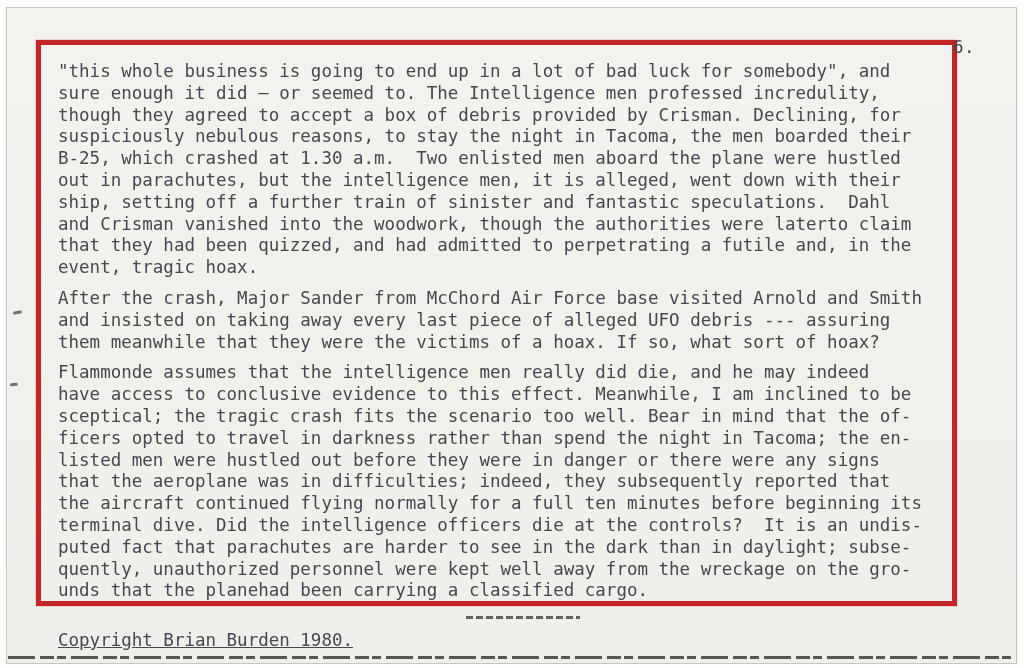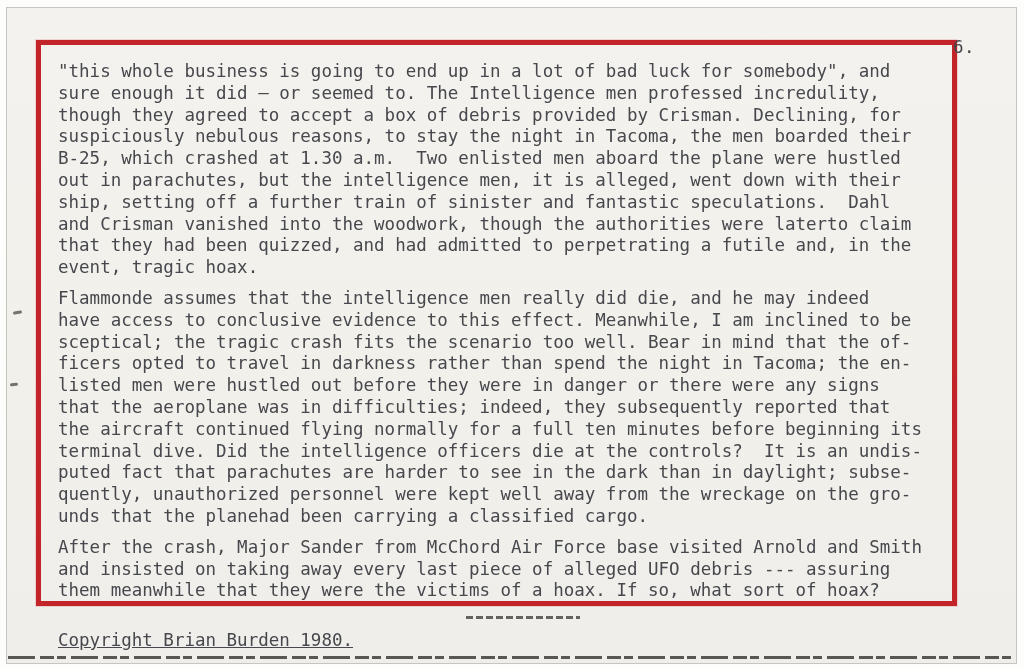--- a/index.html
+++ b/index.html
@@ -98,34 +98,34 @@
       <div class="paragraph">"this whole business is going to end up in a lot of bad luck for somebody", and
 sure enough it did — or seemed to. The Intelligence men professed incredulity,
 though they agreed to accept a box of debris provided by Crisman. Declining, for
 suspiciously nebulous reasons, to stay the night in Tacoma, the men boarded their
 B-25, which crashed at 1.30 a.m.  Two enlisted men aboard the plane were hustled
 out in parachutes, but the intelligence men, it is alleged, went down with their
 ship, setting off a further train of sinister and fantastic speculations.  Dahl
 and Crisman vanished into the woodwork, though the authorities were laterto claim
 that they had been quizzed, and had admitted to perpetrating a futile and, in the
 event, tragic hoax.</div>
+      <div class="paragraph">After the crash, Major Sander from McChord Air Force base visited Arnold and Smith
+and insisted on taking away every last piece of alleged UFO debris --- assuring
+them meanwhile that they were the victims of a hoax. If so, what sort of hoax?</div>
       <div class="paragraph">Flammonde assumes that the intelligence men really did die, and he may indeed
 have access to conclusive evidence to this effect. Meanwhile, I am inclined to be
 sceptical; the tragic crash fits the scenario too well. Bear in mind that the of-
 ficers opted to travel in darkness rather than spend the night in Tacoma; the en-
 listed men were hustled out before they were in danger or there were any signs
 that the aeroplane was in difficulties; indeed, they subsequently reported that
 the aircraft continued flying normally for a full ten minutes before beginning its
 terminal dive. Did the intelligence officers die at the controls?  It is an undis-
 puted fact that parachutes are harder to see in the dark than in daylight; subse-
 quently, unauthorized personnel were kept well away from the wreckage on the gro-
 unds that the planehad been carrying a classified cargo.</div>
-      <div class="paragraph">After the crash, Major Sander from McChord Air Force base visited Arnold and Smith
-and insisted on taking away every last piece of alleged UFO debris --- assuring
-them meanwhile that they were the victims of a hoax. If so, what sort of hoax?</div>
     </div>
 
   <div class="margin-mark mark-1"></div>
   <div class="margin-mark mark-2"></div>
 
   <div class="short-dash"></div>
 
   <div class="copyright">Copyright Brian Burden 1980.</div>
 
   <div class="bottom-rule"></div>

